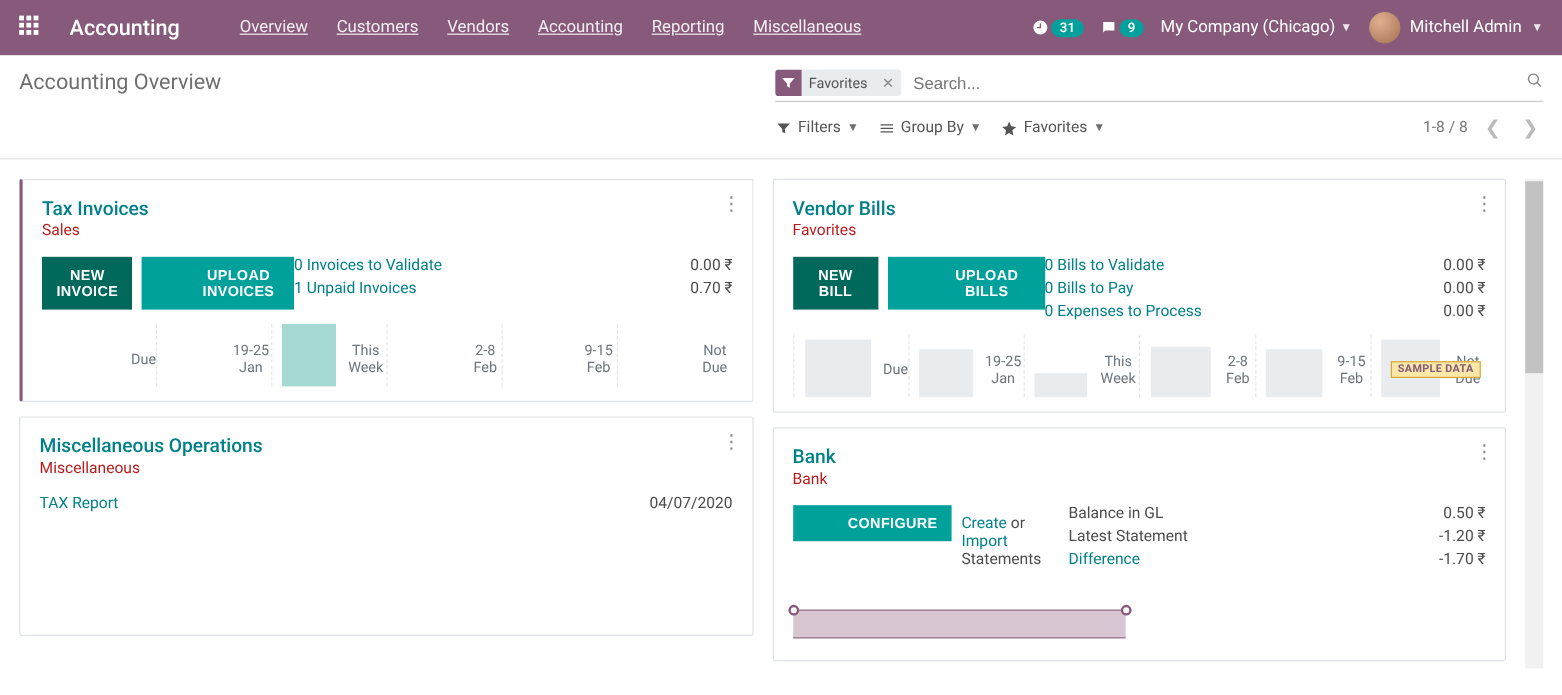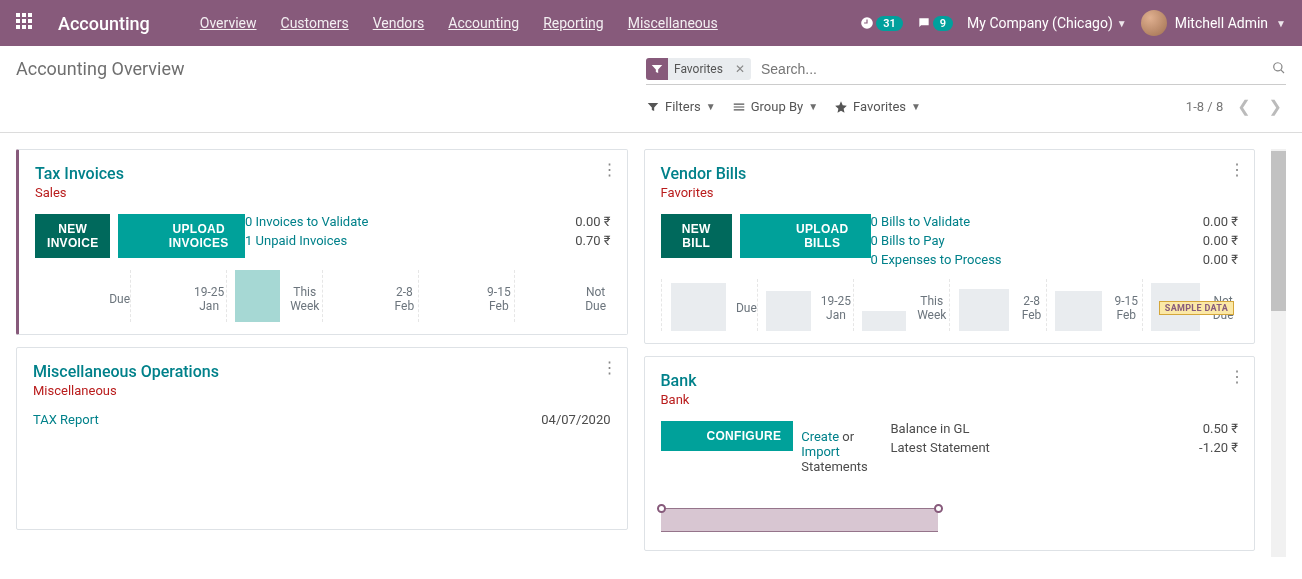--- a/index.html
+++ b/index.html
@@ -344,20 +344,24 @@
         </div>
         <div class="card-stats card-stats-right">
           <div class="stat-row">
               <span class="stat-text">Balance in GL</span>
               <span class="stat-val">0.50 ₹</span>
             </div>
           <div class="stat-row">
               <span class="stat-text">Latest Statement</span>
               <span class="stat-val">-1.20 ₹</span>
             </div>
+          <div class="stat-row">
+              <span class="stat-link">Difference</span>
+              <span class="stat-val">-1.70 ₹</span>
+            </div>
         </div>
       </div>
       <div class="bank-graph">
         <div class="bank-area"></div>
         <div class="bank-dot d1"></div>
         <div class="bank-dot d2"></div>
       </div>
     </div>
 
   </div>

